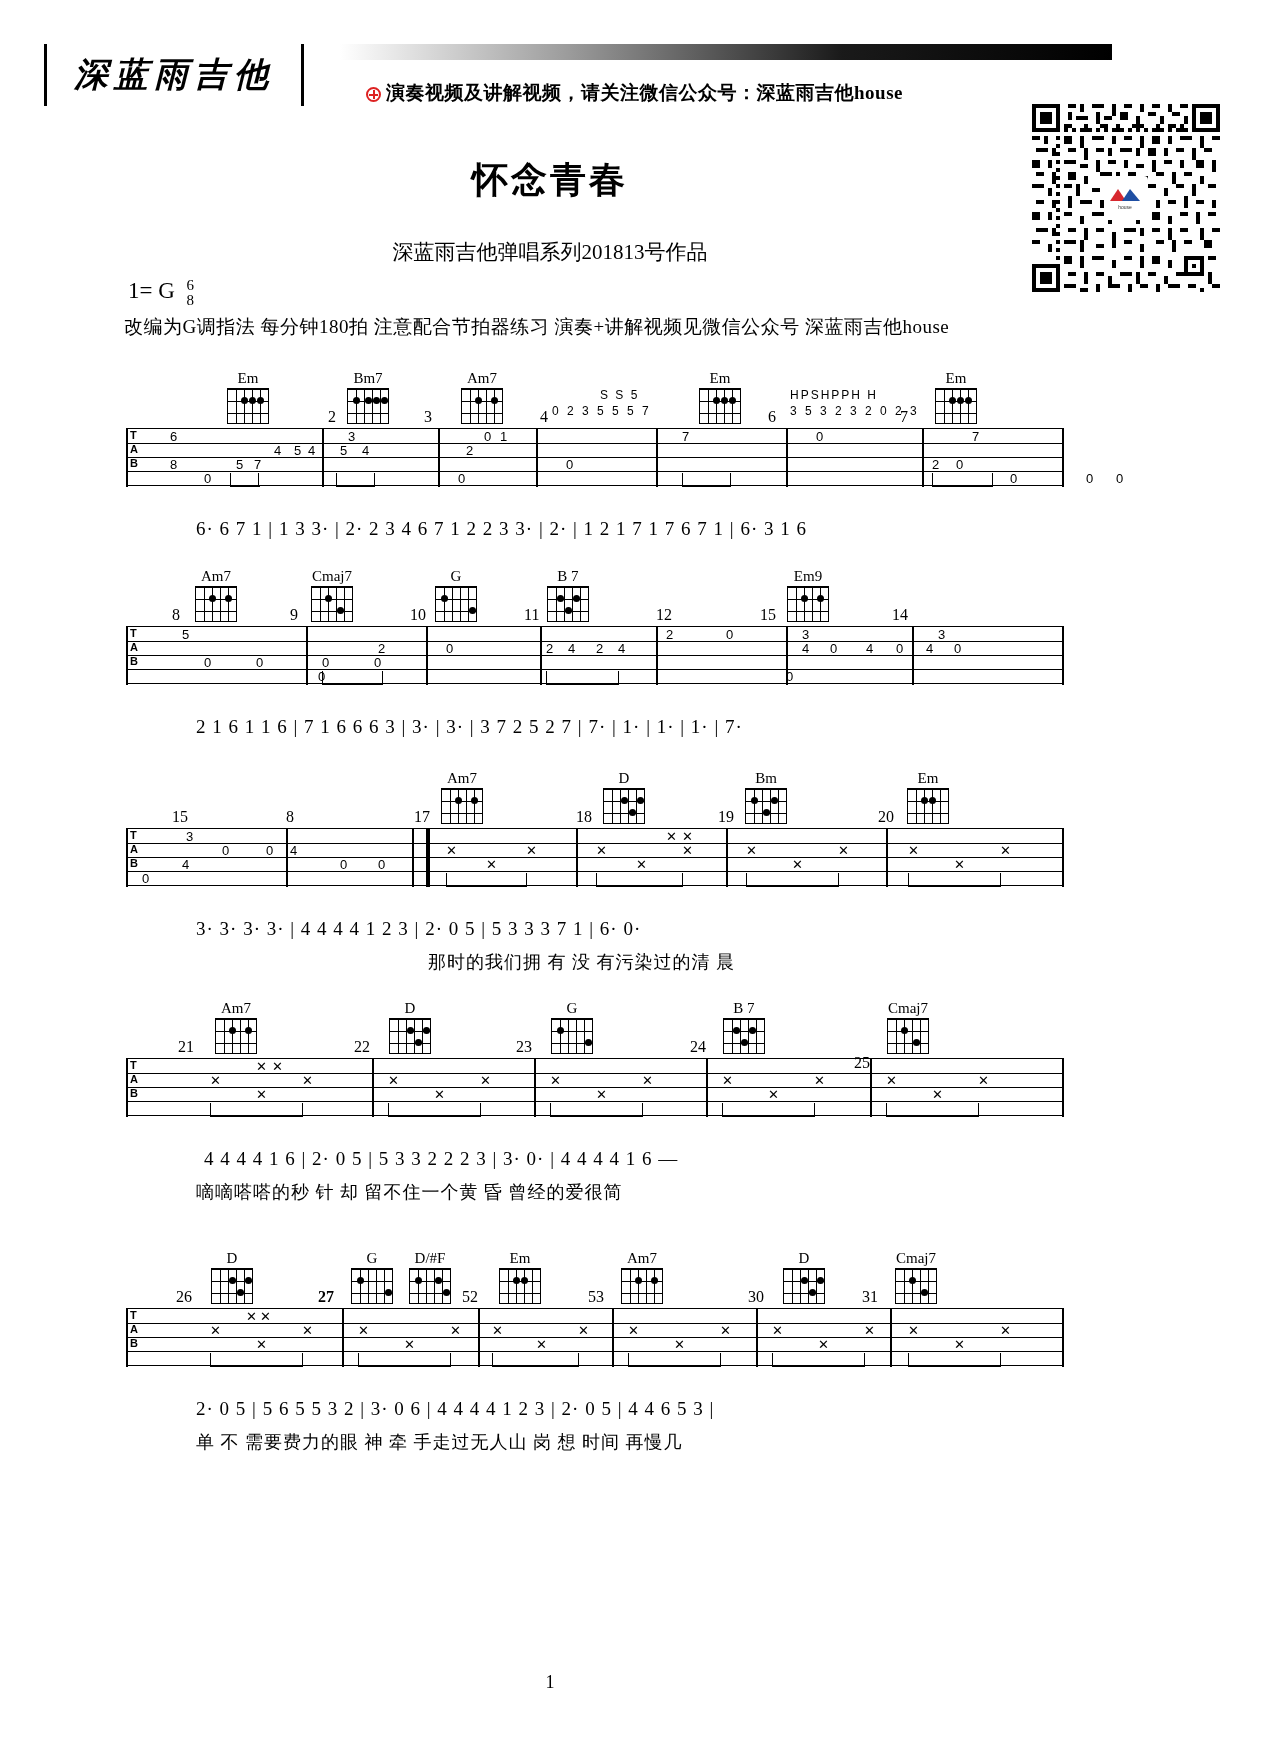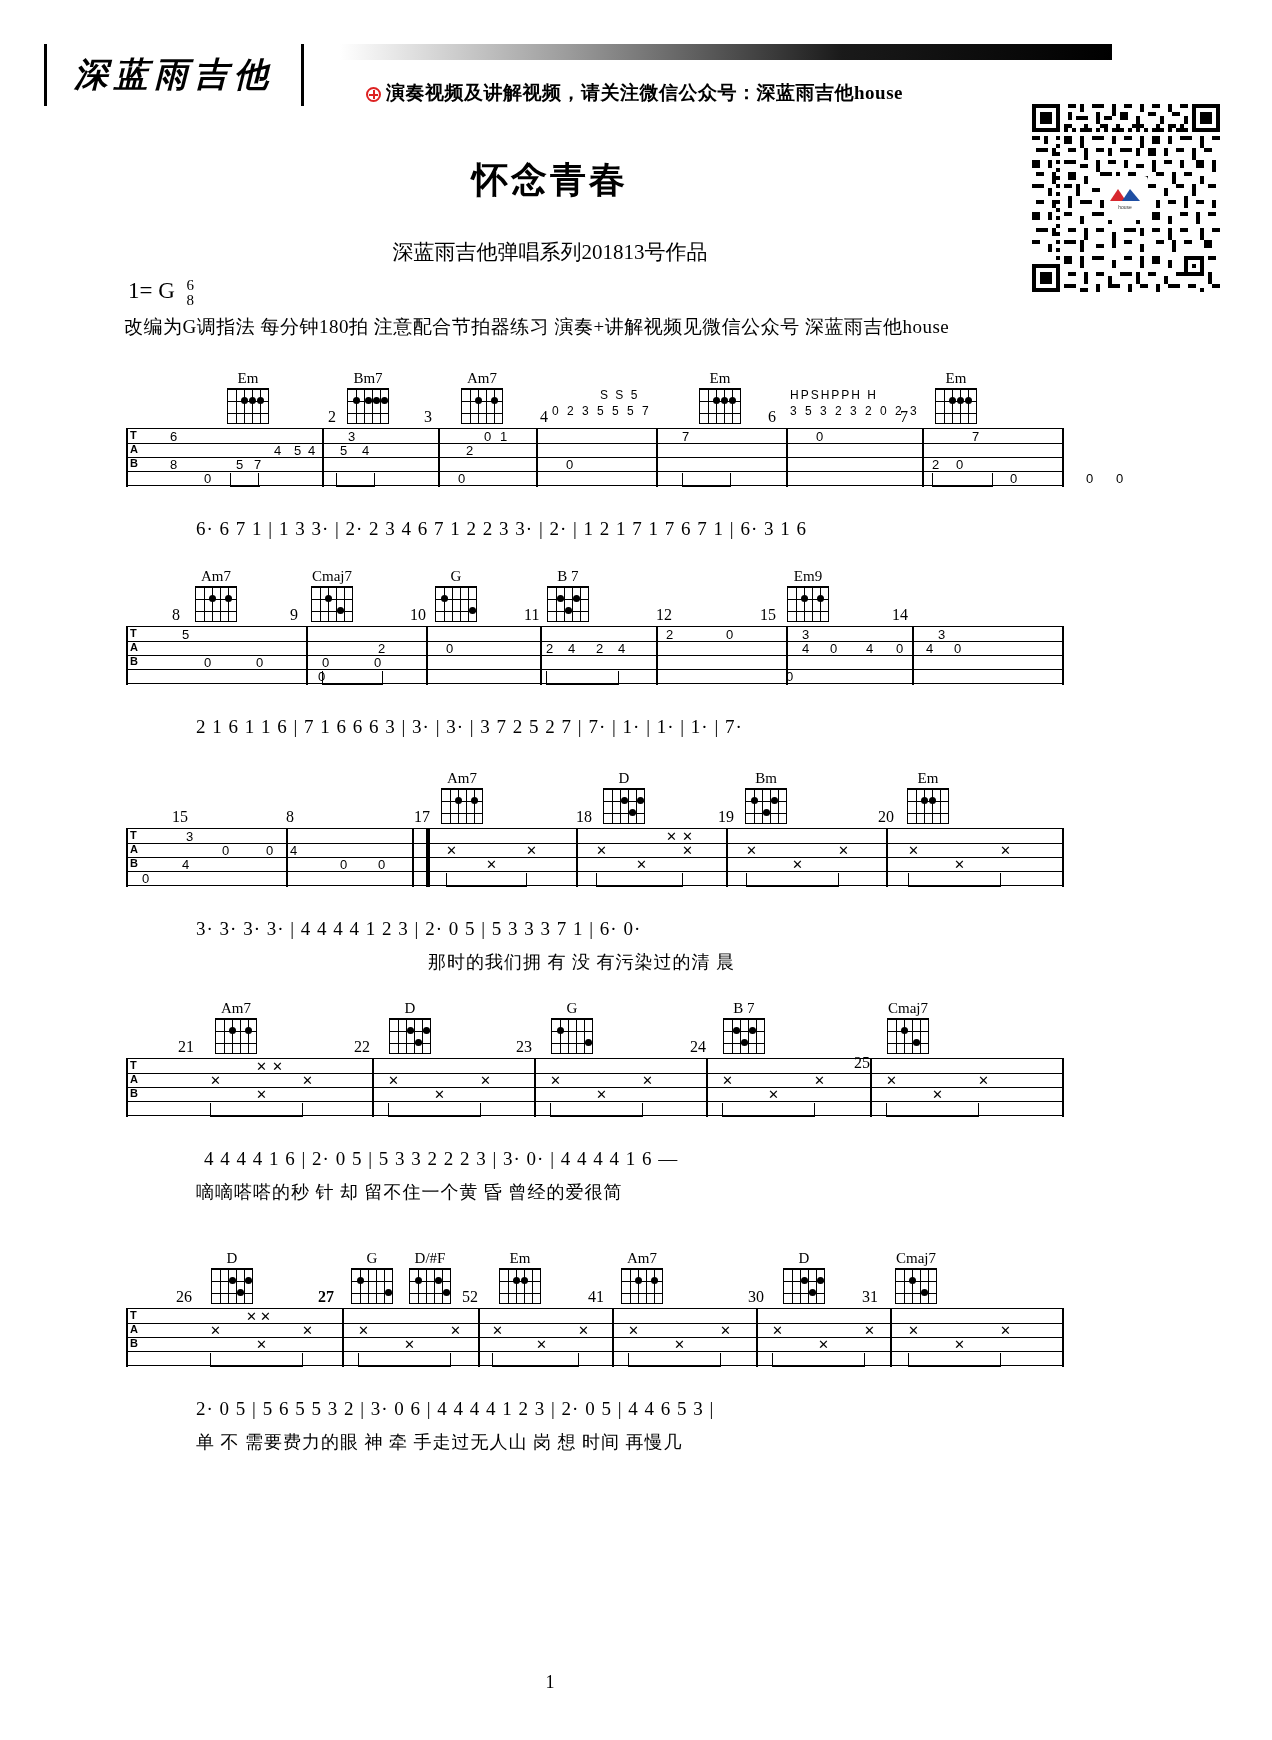--- a/index.html
+++ b/index.html
@@ -973,21 +973,21 @@
         <div class="h" style="top:11px"></div>
           <div class="h" style="top:23px"></div>
         <div class="dot" style="left:13px;top:7px"></div>
           <div class="dot" style="left:25px;top:19px"></div>
       </div>
     </div>
 
     <div class="meas-no" style="left:176px; top:38px;">26</div>
     <div class="meas-no" style="left:318px; top:38px;font-weight:bold;">27</div>
     <div class="meas-no" style="left:462px; top:38px;">52</div>
-    <div class="meas-no" style="left:588px; top:38px;">41</div>
+    <div class="meas-no" style="left:588px; top:38px;">53</div>
     <div class="meas-no" style="left:748px; top:38px;">30</div>
     <div class="meas-no" style="left:862px; top:38px;">31</div>
 
     <div class="staff" style="top:58px;">
       <div class="ln l1"></div>
         <div class="ln l2"></div>
         <div class="ln l3"></div>
       <div class="bar" style="left:0px"></div>
       <div class="bar" style="left:216px"></div>
       <div class="bar" style="left:352px"></div>

